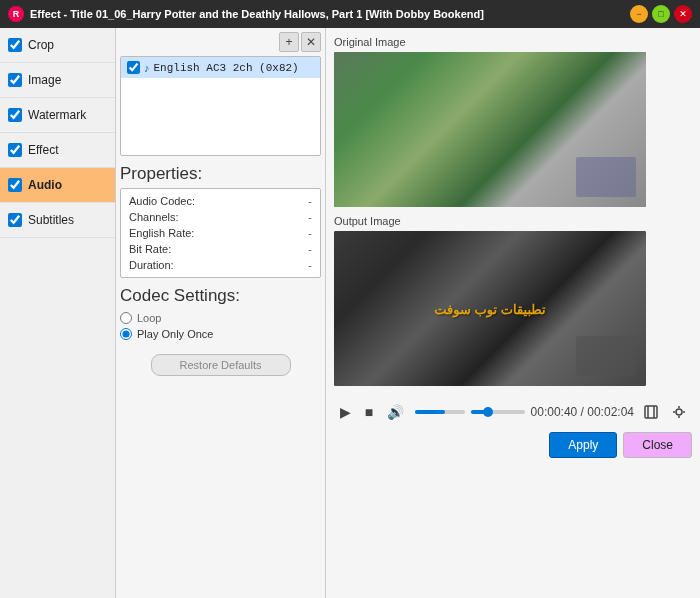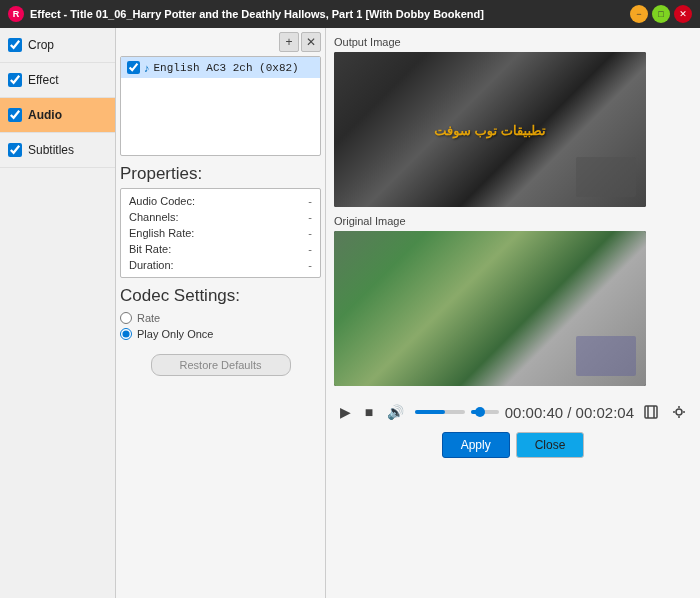--- a/index.html
+++ b/index.html
@@ -332,21 +332,21 @@
       position: absolute;
       top: 50%;
       left: 32%;
       transform: translate(-50%, -50%);
       width: 10px;
       height: 10px;
       background: #0078d7;
       border-radius: 50%;
     }
     .time-display {
-      font-size: 15px;
+      font-size: 12px;
       color: #444;
       white-space: nowrap;
     }
     .volume-bar {
       width: 50px;
       height: 4px;
       background: #ccc;
       border-radius: 2px;
       position: relative;
     }
@@ -355,31 +355,31 @@
       background: #0078d7;
       border-radius: 2px;
       width: 60%;
     }
     .action-btn {
       padding: 5px 18px;
       border: 1px solid #bbb;
       border-radius: 3px;
       font-size: 12px;
       cursor: pointer;
-      background: #0ea5e9;
+      background: #f0abfc;
       color: #222;
     }
     .action-btn.primary {
       background: #0078d7;
       color: white;
       border-color: #0055aa;
     }
     .bottom-actions {
       display: flex;
-      justify-content: center;
+      justify-content: flex-end;
       gap: 6px;
       padding: 6px 0 2px 0;
     }
   </style>
 </head>
 <body>
 
 <div class="title-bar">
   <div class="title-bar-icon">
     <span>R</span>
@@ -391,20 +391,28 @@
     <button class="title-btn close">✕</button>
   </div>
 </div>
 
 <div class="main-container">
 
   <div class="sidebar">
     <div class="sidebar-item">
       <input type="checkbox" class="sidebar-checkbox" checked="" style="">
       <span class="sidebar-label">Crop</span>
+    </div>
+    <div class="sidebar-item">
+      <input type="checkbox" class="sidebar-checkbox" checked="" style="">
+      <span class="sidebar-label">Image</span>
+    </div>
+    <div class="sidebar-item">
+      <input type="checkbox" class="sidebar-checkbox" checked="" style="">
+      <span class="sidebar-label">Watermark</span>
     </div>
     <div class="sidebar-item">
       <input type="checkbox" class="sidebar-checkbox" checked="" style="">
       <span class="sidebar-label">Effect</span>
     </div>
     <div class="sidebar-item active">
       <input type="checkbox" class="sidebar-checkbox" checked="" style="">
       <span class="sidebar-label">Audio</span>
     </div>
     <div class="sidebar-item">
@@ -450,45 +458,45 @@
           <span class="prop-label">Duration:</span>
           <span class="prop-value">-</span>
         </div>
       </div>
     </div>
 
     <div class="loop-section">
       <div class="section-title">Codec Settings:</div>
       <div class="radio-option">
         <input type="radio" name="loopOpt" style="">
-        <span>Rate</span>
+        <span>Loop</span>
       </div>
       <div class="radio-option active-option">
         <input type="radio" name="loopOpt" checked="" style="">
         <span>Play Only Once</span>
       </div>
     </div>
 
     <button class="restore-btn">Restore Defaults</button>
   </div>
 
   <div class="right-panel">
+    <div class="image-section">
+      <div class="image-label">Original Image</div>
+      <div class="image-preview">
+        <div class="original-img-content"></div>
+      </div>
+    </div>
+
     <div class="image-section">
       <div class="image-label">Output Image</div>
       <div class="image-preview">
         <div class="output-img-content">
           <div class="watermark-overlay">تطبيقات توب سوفت</div>
         </div>
-      </div>
-    </div>
-
-    <div class="image-section">
-      <div class="image-label">Original Image</div>
-      <div class="image-preview">
-        <div class="original-img-content"></div>
       </div>
     </div>
 
     <div class="video-controls">
       <button class="ctrl-btn">▶</button>
       <button class="ctrl-btn">■</button>
       <button class="ctrl-btn">
         <span>🔊</span>
       </button>
       <div class="volume-bar">

